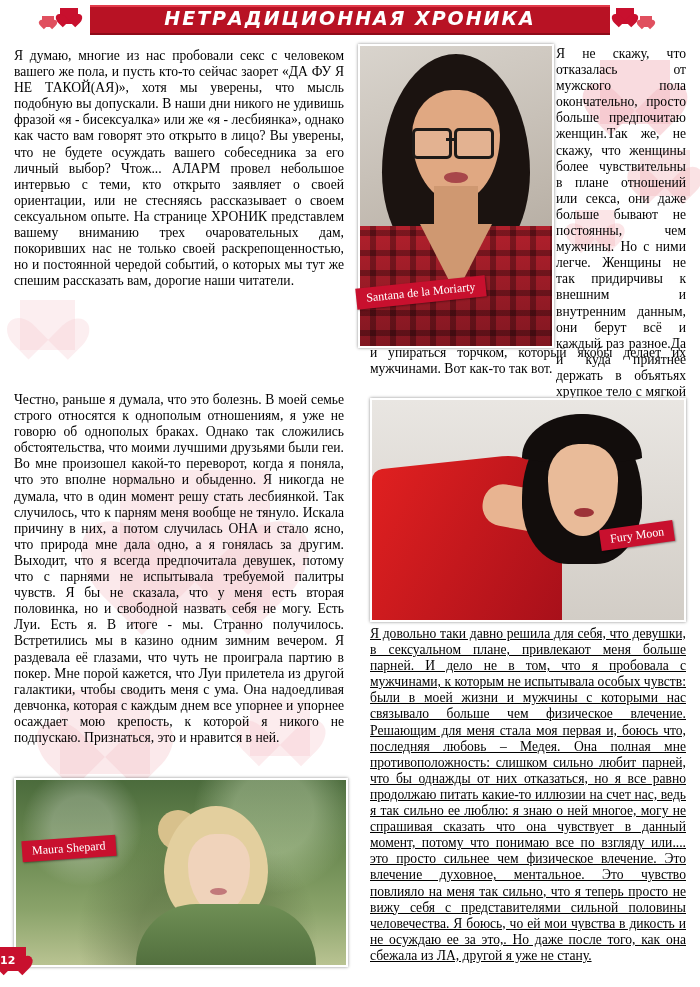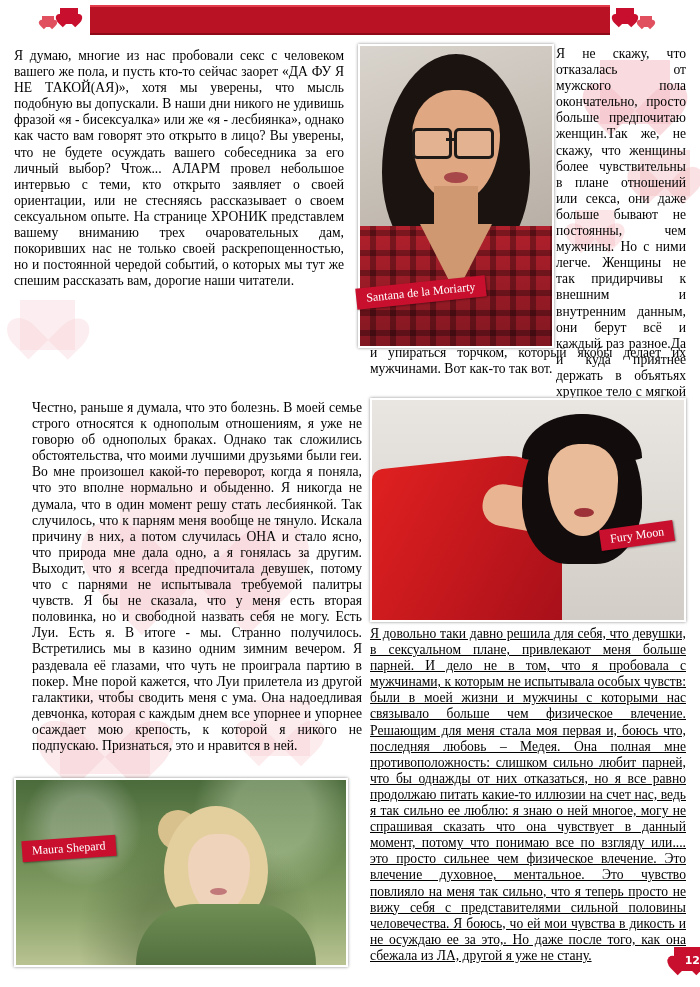--- a/index.html
+++ b/index.html
@@ -85,24 +85,23 @@
     line-height: 16.1px;
     color: #000;
     hyphens: auto;
   }
   #col-left-top {
     left: 14px;
     top: 48px;
     width: 330px;
   }
   #col-left-mid {
-    left: 32px;
+    left: 14px;
     top: 392px;
     width: 330px;
-    margin-top: 8px;
   }
   #col-right-top {
     left: 556px;
     top: 46px;
     width: 130px;
   }
   #col-right-under {
     left: 370px;
     top: 345px;
     width: 316px;
@@ -286,21 +285,21 @@
     position: absolute; left: 194px; top: 108px; width: 17px; height: 7px;
     background: #c2797a; border-radius: 50%;
   }
 
   
   #page-num-wrap {
     position: absolute;
     left: 0; right: 0;
     bottom: 8px;
     height: 32px;
-    text-align: right;
+    text-align: left;
   }
   #page-num-heart {
     position: relative;
     display: inline-block;
     width: 26px; height: 24px;
     background: #c8102e;
   }
   #page-num {
     position: absolute;
     left: 0; right: 0; top: 7px;
@@ -321,20 +320,21 @@
 <div class="heart" style="left:60px;top:690px;width:90px;height:84px;background:rgba(246,200,205,.4);"></div>
 <div class="heart" style="left:250px;top:700px;width:60px;height:56px;background:rgba(246,200,205,.35);"></div>
 <div class="heart" style="left:20px;top:300px;width:55px;height:50px;background:rgba(246,200,205,.3);"></div>
 
 <div id="masthead">
   <div class="mast-heart heart" style="left:60px;top:8px;background:#c8102e;"></div>
   <div class="mast-heart heart" style="left:42px;top:16px;width:12px;height:11px;background:#e0505f;"></div>
   <div class="mast-heart heart" style="left:616px;top:8px;background:#c8102e;"></div>
   <div class="mast-heart heart" style="left:640px;top:16px;width:12px;height:11px;background:#e0505f;"></div>
   <div id="masthead-bar"></div>
+  <div id="masthead-title">Нетрадиционная хроника</div>
 </div>
 
 <div class="col" id="col-left-top">Я думаю, многие из нас пробовали секс с человеком вашего же пола, и пусть кто-то сейчас заорет «ДА ФУ Я НЕ ТАКОЙ(АЯ)», хотя мы уверены, что мысль подобную вы допускали. В наши дни никого не удивишь фразой «я - бисексуалка» или же «я - лесбиянка», однако как часто вам говорят это открыто в лицо? Вы уверены, что не будете осуждать вашего собеседника за его личный выбор? Чтож... АЛАРМ провел небольшое интервью с теми, кто открыто заявляет о своей ориентации, или не стесняясь рассказывает о своем сексуальном опыте. На странице ХРОНИК представлем вашему вниманию трех очаровательных дам, покоривших нас не только своей раскрепощенностью, но и постоянной чередой событий, о которых мы тут же спешим рассказать вам, дорогие наши читатели.</div>
 
 <div class="photo" id="photo-santana">
   <div class="img-inner">
     <div class="santana-bg"></div>
     <div class="santana-hair"></div>
     <div class="santana-face"></div>
     <div class="santana-neck"></div>

